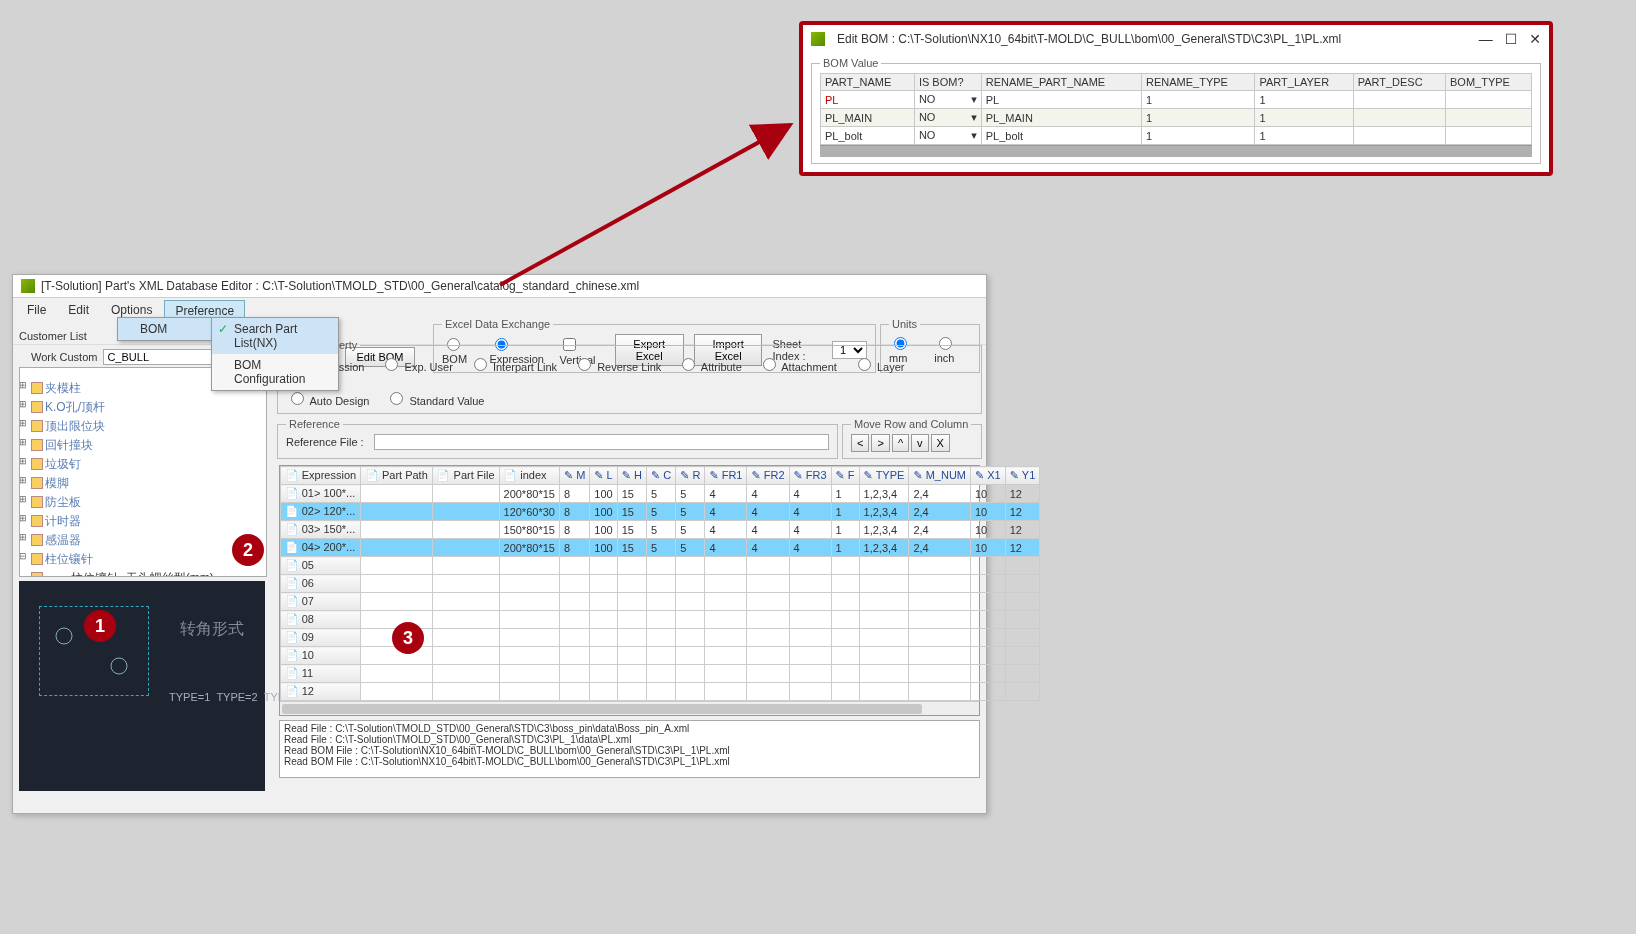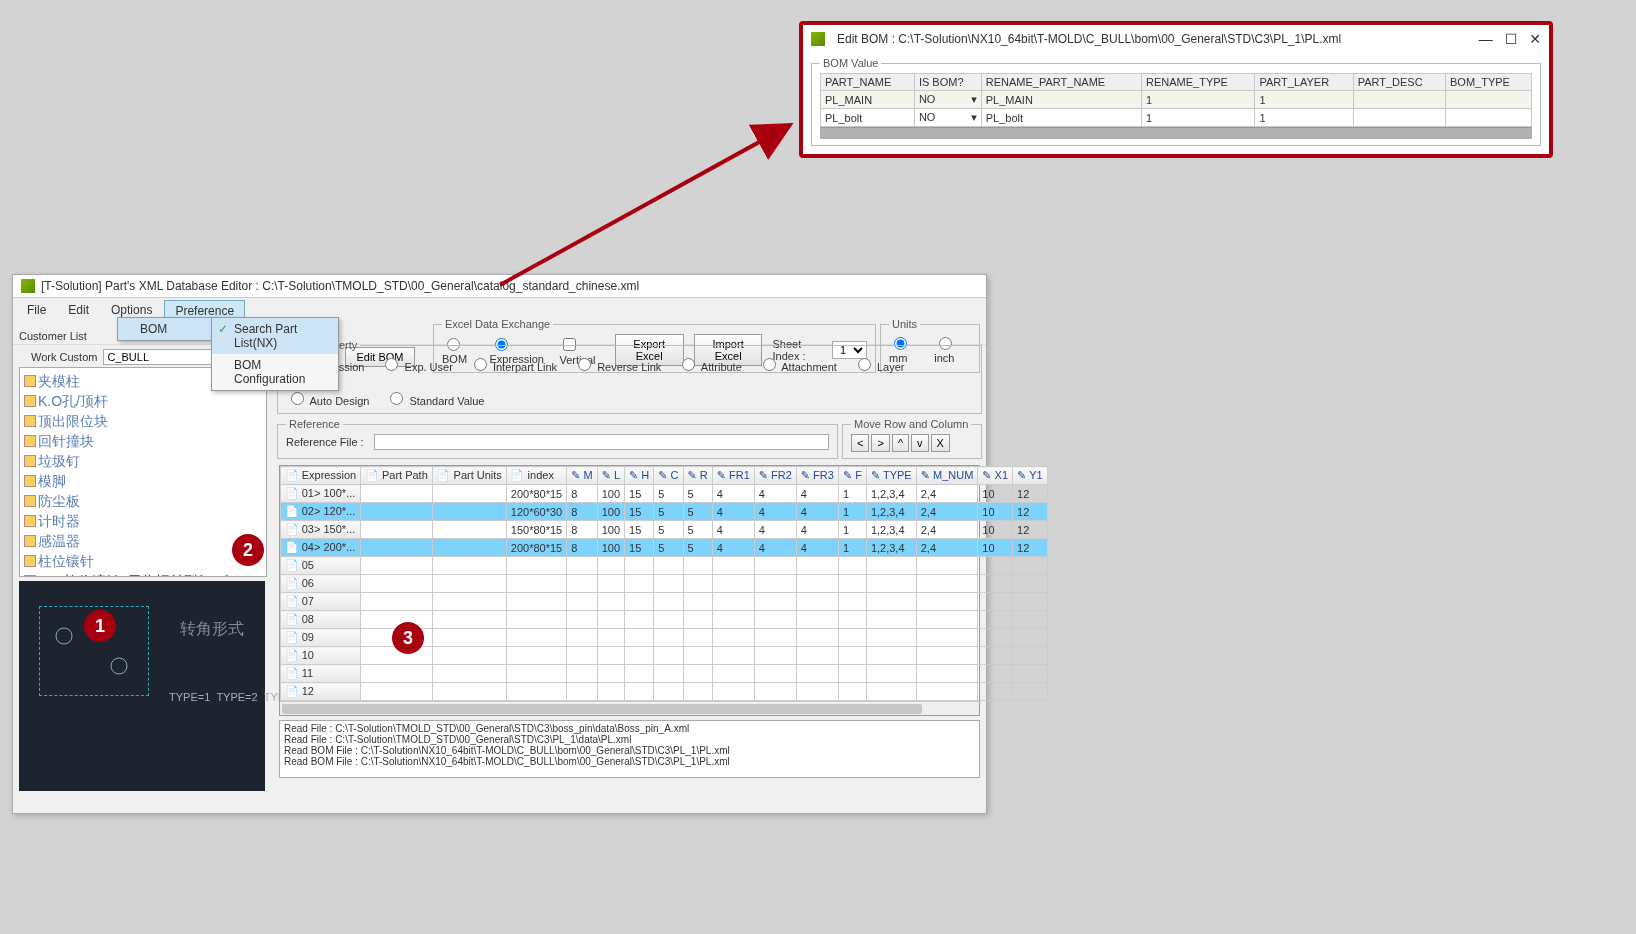--- a/index.html
+++ b/index.html
@@ -120,23 +120,23 @@
     left: 0;
     top: 90px;
     width: 260px;
     bottom: 0;
   }
   .tree {
     background: #fff;
     border: 1px solid #aaa;
     height: 210px;
     overflow: auto;
-    font-size: 14px;
+    font-size: 12px;
     margin: 2px 6px;
-    padding: 4px;
+    padding: 11px;
   }
   .tree-item {
     padding: 1px 0 1px 14px;
     white-space: nowrap;
     position: relative;
   }
   .tree-item::before {
     content:'';
     position:absolute; left:0; top:3px; width:10px; height:10px;
     background: #f8d060; border:1px solid #b88;
@@ -286,20 +286,29 @@
               <th>PART_NAME</th>
               <th>IS BOM?</th>
               <th>RENAME_PART_NAME</th>
               <th>RENAME_TYPE</th>
               <th>PART_LAYER</th>
               <th>PART_DESC</th>
               <th>BOM_TYPE</th>
             </tr>
           </thead>
         <tbody id="bom-body">
+            <tr class="r0 ">
+              <td>PL</td>
+              <td>NO <span style="float:right">▾</span></td>
+              <td>PL</td>
+              <td>1</td>
+              <td>1</td>
+              <td></td>
+              <td></td>
+            </tr>
             <tr class="alt">
               <td>PL_MAIN</td>
               <td>NO <span style="float:right">▾</span></td>
               <td>PL_MAIN</td>
               <td>1</td>
               <td>1</td>
               <td></td>
               <td></td>
             </tr>
             <tr class="">
@@ -432,21 +441,21 @@
         </div>
       </fieldset>
     </div>
 
     <div class="grid-area">
       <table class="grid">
         <thead>
             <tr id="ghead">
               <th class="k">📄 Expression</th>
               <th class="k">📄 Part Path</th>
-              <th class="k">📄 Part Units</th>
+              <th class="k">📄 Part File</th>
               <th class="k">📄 index</th>
               <th>✎ M</th>
               <th>✎ L</th>
               <th>✎ H</th>
               <th>✎ C</th>
               <th>✎ R</th>
               <th>✎ FR1</th>
               <th>✎ FR2</th>
               <th>✎ FR3</th>
               <th>✎ F</th>

